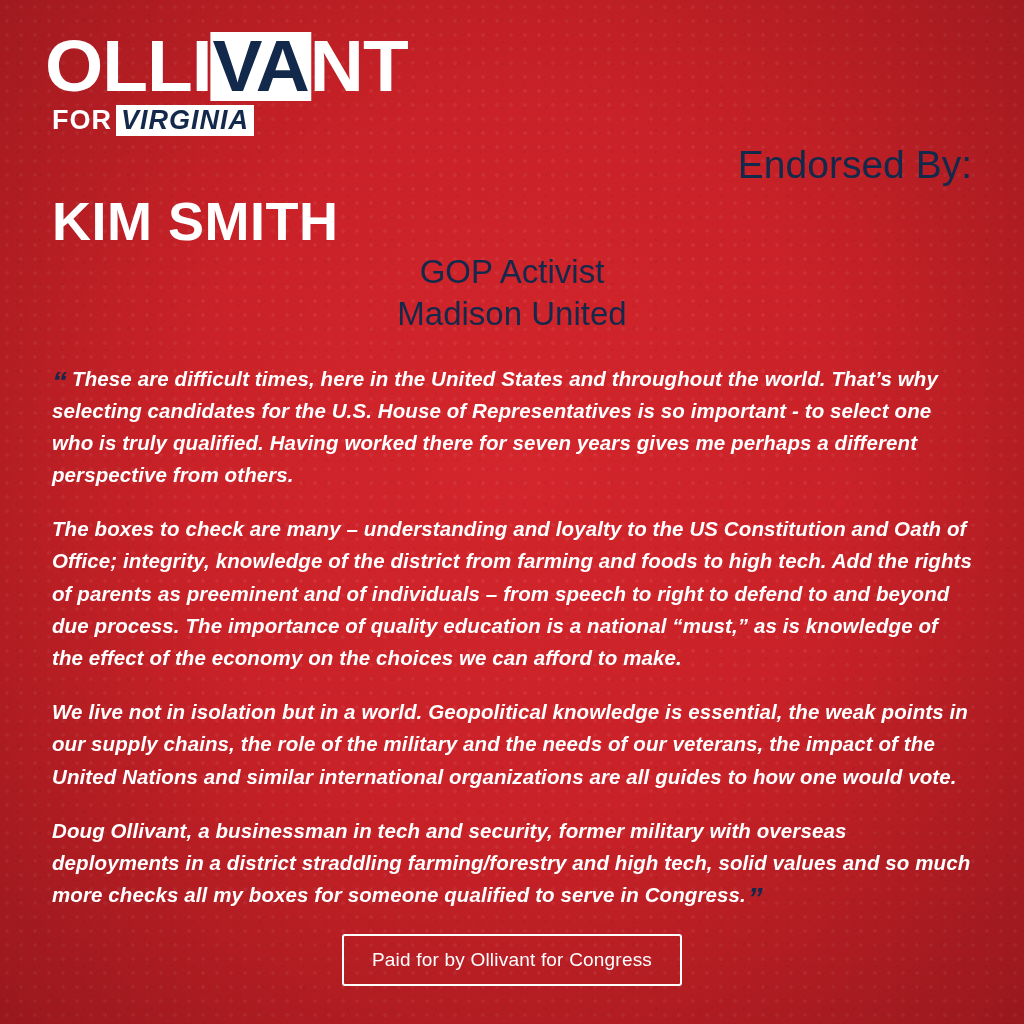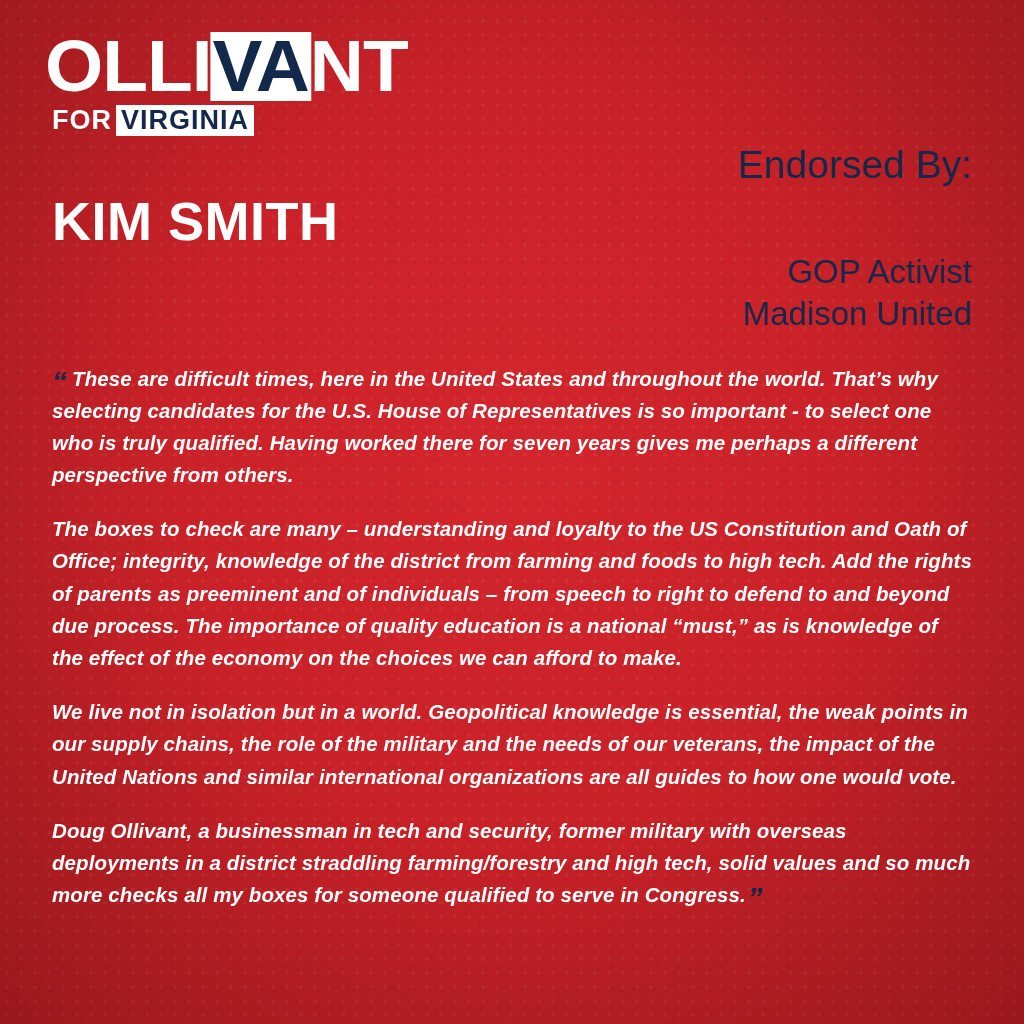--- a/index.html
+++ b/index.html
@@ -76,20 +76,21 @@
     font-size: 27px;
     letter-spacing: 1px;
     color: #ffffff;
   }
   .logo-sub .virginia {
     color: #13294b;
     background: #ffffff;
     padding: 0 5px;
     margin-left: 4px;
     display: inline-block;
+    font-style: italic;
   }
 
   
   .endorsed-by {
     text-align: right;
     color: #13294b;
     font-size: 39px;
     font-weight: normal;
     line-height: 1.1;
     margin-top: 8px;
@@ -98,21 +99,21 @@
     text-align: left;
     color: #ffffff;
     font-size: 54px;
     font-weight: bold;
     letter-spacing: 0.5px;
     line-height: 1.12;
     margin-top: 4px;
   }
   .endorser-role,
   .endorser-place {
-    text-align: right;
+    text-align: center;
     color: #13294b;
     font-size: 33px;
     line-height: 1.26;
     font-weight: normal;
   }
 
   
   .quote-block {
     margin-top: 28px;
     color: #ffffff;
@@ -179,13 +180,16 @@
 
     <div class="quote-block">
       <p><span class="qmark open">“</span><span>These are difficult times, here in the United States and throughout the world.  That’s why selecting candidates for the U.S. House of Representatives is so important - to select one who is truly qualified.  Having worked there for seven years gives me perhaps a different perspective from others.</span></p>
       <p><span>The boxes to check are many – understanding and loyalty to the US Constitution and Oath of Office; integrity, knowledge of the district from farming and foods to high tech.  Add the rights of parents as preeminent and of individuals – from speech to right to defend to and beyond due process.  The importance of quality education is a national “must,” as is knowledge of the effect of the economy on the choices we can afford to make.</span></p>
       <p><span>We live not in isolation but in a world.  Geopolitical knowledge is essential, the weak points in our supply chains, the role of the military and the needs of our veterans, the impact of the United Nations and similar international organizations are all guides to how one would vote.</span></p>
       <p><span>Doug Ollivant, a businessman in tech and security, former military with overseas deployments in a district straddling farming/forestry and high tech, solid values and so much more checks all my boxes for someone qualified to serve in Congress.</span><span class="qmark close">”</span></p>
     </div>
 
   </div>
 
+  <div class="footer">
+    <div class="paid-for">Paid for by Ollivant for Congress</div>
+  </div>
 </div>
 
 </body></html>

